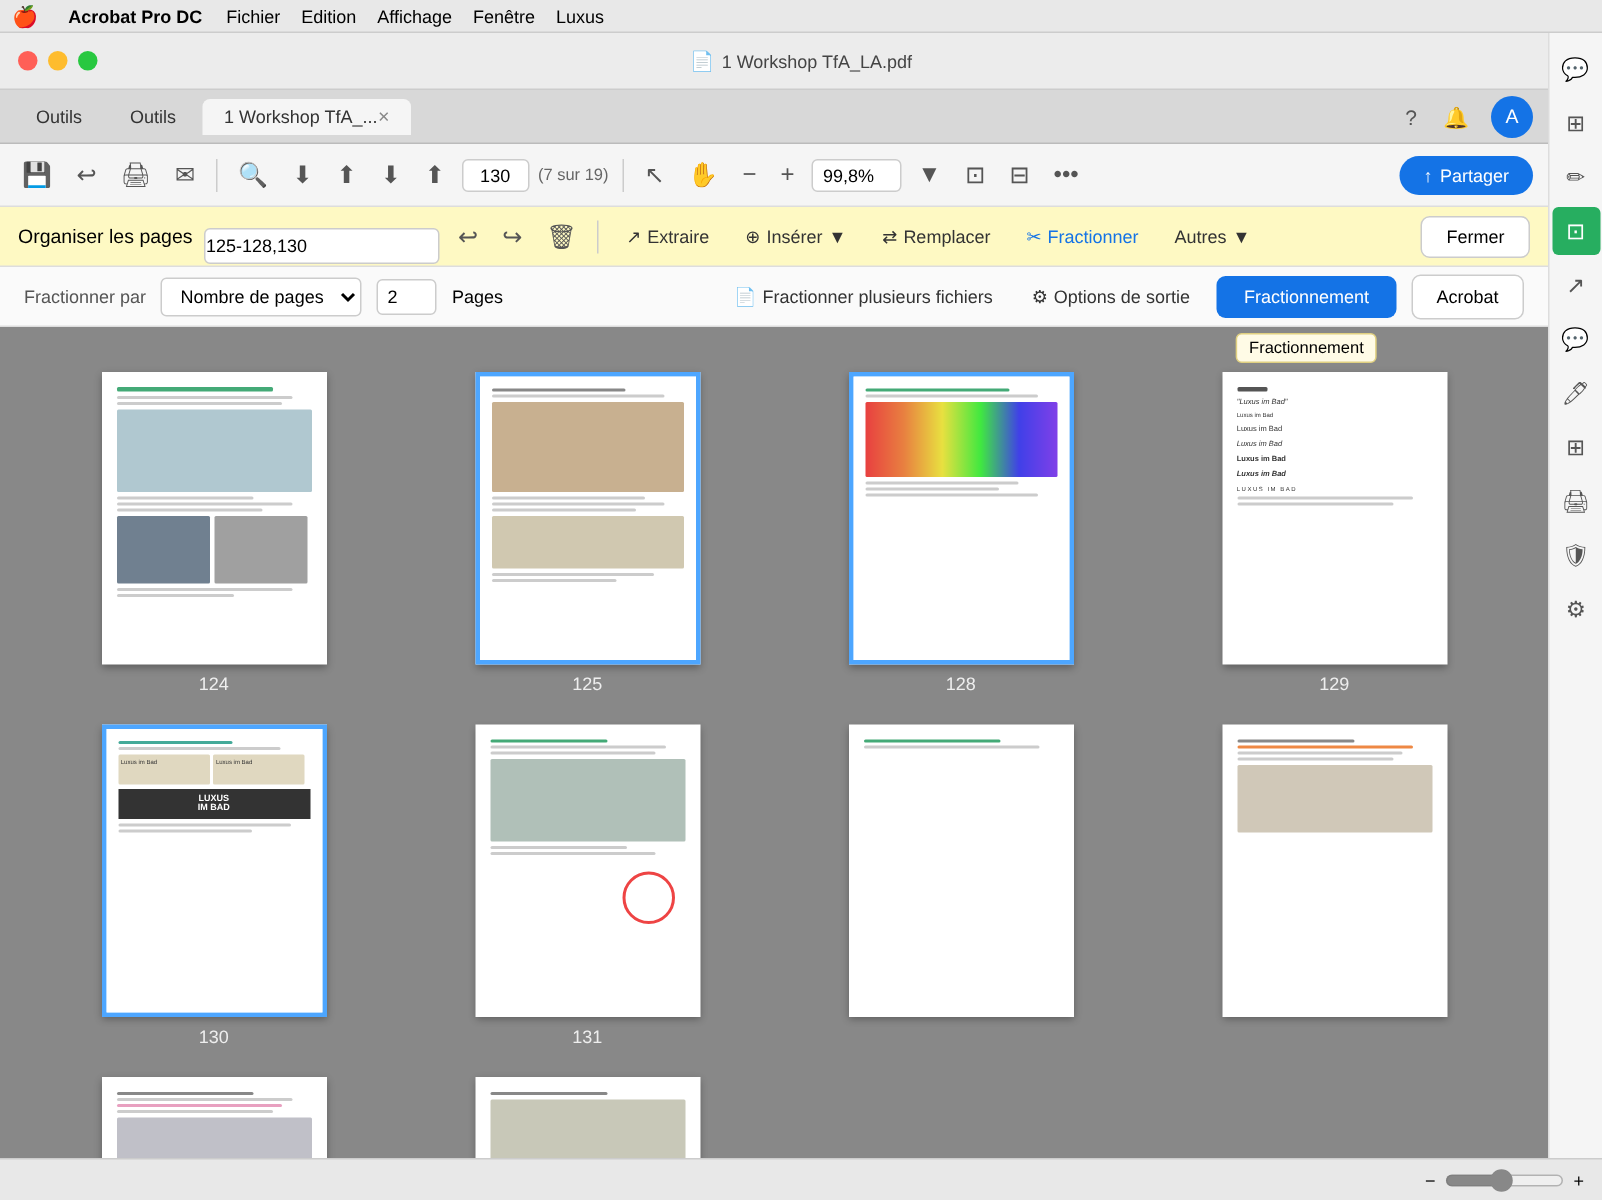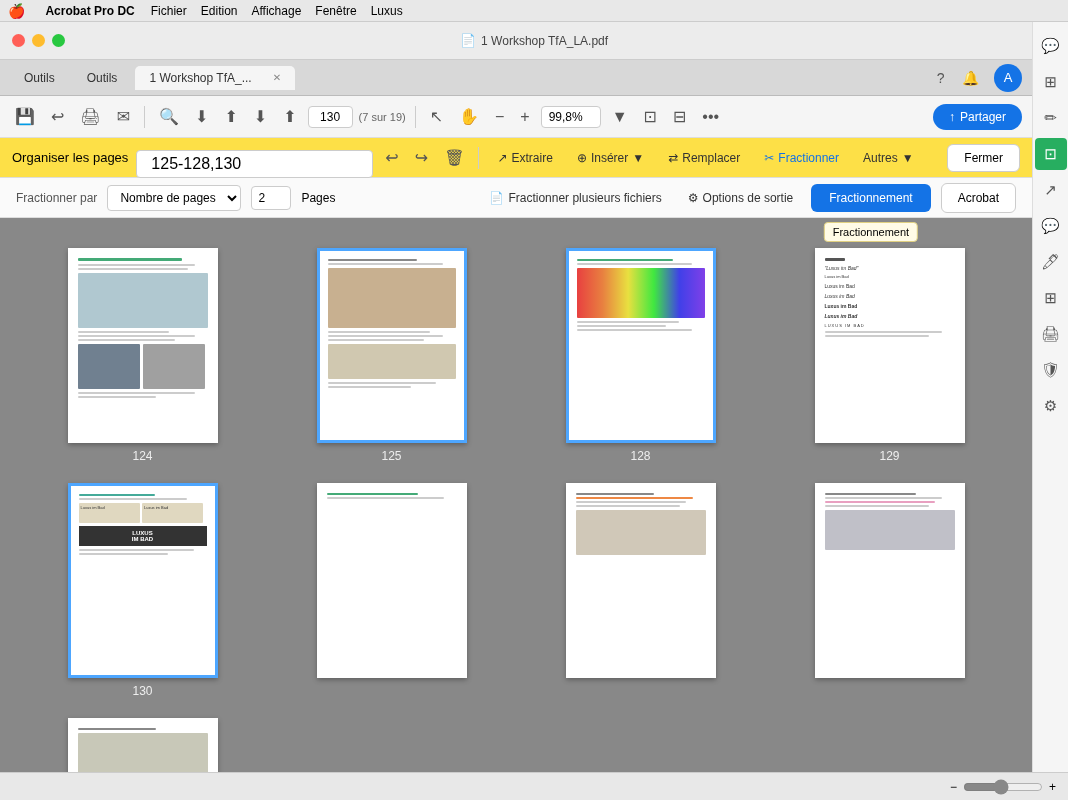--- a/index.html
+++ b/index.html
@@ -55,21 +55,21 @@
       cursor: pointer;
       border-radius: 5px 5px 0 0;
     }
     .tab-doc {
       background: #f5f5f5;
       padding: 5px 14px;
       font-size: 12px;
       color: #333;
       cursor: pointer;
       border-radius: 5px 5px 0 0;
-      display: flex; align-items: center; gap: 21px;
+      display: flex; align-items: center; gap: 0;
     }
     .tab-close { font-size: 10px; color: #888; cursor: pointer; }
     .tab-right { margin-left: auto; display: flex; gap: 10px; align-items: center; }
     .icon-btn { background: none; border: none; cursor: pointer; font-size: 14px; color: #555; padding: 4px; }
     .btn-partager {
       background: #1473e6;
       color: white;
       border: none;
       border-radius: 16px;
       padding: 6px 16px;
@@ -112,34 +112,34 @@
       border: 1px solid #ccc;
       border-radius: 4px;
       padding: 3px 7px;
       font-size: 12px;
       background: white;
       width: 60px;
     }
 
     
     .organize-bar {
-      background: #fde047;
+      background: #fef9c3;
       height: 40px;
       display: flex;
       align-items: center;
       padding: 0 12px;
       gap: 8px;
       border-bottom: 1px solid #ddd;
     }
     .organize-label { font-size: 13px; font-weight: 500; }
     .pages-selector {
       border: 1px solid #ccc;
       border-radius: 4px;
-      padding: 4px 14px;
-      font-size: 16px;
+      padding: 4px 0;
+      font-size: 12px;
       background: white;
       min-width: 120px;
       margin-top: 12px;
     }
     .org-btn {
       background: none;
       border: none;
       cursor: pointer;
       font-size: 16px;
       color: #555;
@@ -577,20 +577,34 @@
                 <div style="width:48%;height:20px;background:#e0d8c0;border-radius:1px;font-size:4px;padding:2px;color:#333;">Luxus im Bad</div>
               </div>
               <div style="background:#333;color:white;padding:4px;margin:3px 0;font-size:6px;font-weight:bold;text-align:center;">LUXUS<br>IM BAD</div>
               <div class="fake-line" style="width:90%"></div>
               <div class="fake-line" style="width:70%"></div>
             </div>
           </div>
           <span class="page-num">130</span>
         </div>
 
+        <div class="page-item">
+          <div class="page-thumb">
+            <div class="fake-page">
+              <div class="fake-line" style="width:60%;height:2px;background:#4a7;"></div>
+              <div class="fake-line" style="width:90%"></div>
+              <div class="fake-line" style="width:85%"></div>
+              <div class="fake-img" style="height:55px;background:#b0c0b8;"></div>
+              <div style="width:35px;height:35px;border-radius:50%;border:2px solid #e44;position:absolute;right:15px;bottom:60px;"></div>
+              <div class="fake-line" style="width:70%"></div>
+              <div class="fake-line" style="width:85%"></div>
+            </div>
+          </div>
+          <span class="page-num">131</span>
+        </div>
 
         <div class="page-item">
           <div class="page-thumb">
             <div class="fake-page" style="position:relative;">
               <div class="fake-line" style="width:70%;height:2px;background:#4a7;"></div>
               <div class="fake-line" style="width:90%"></div>
 
             </div>
           </div>
 

